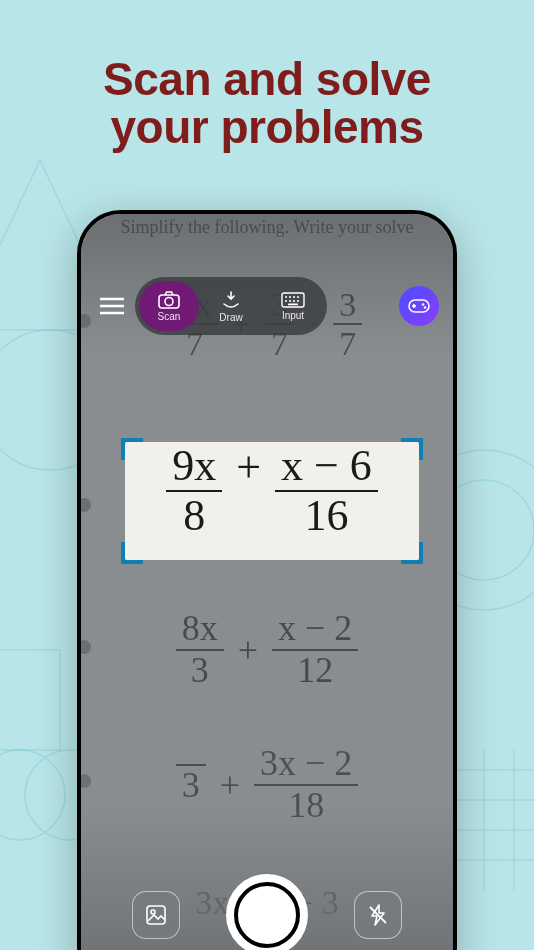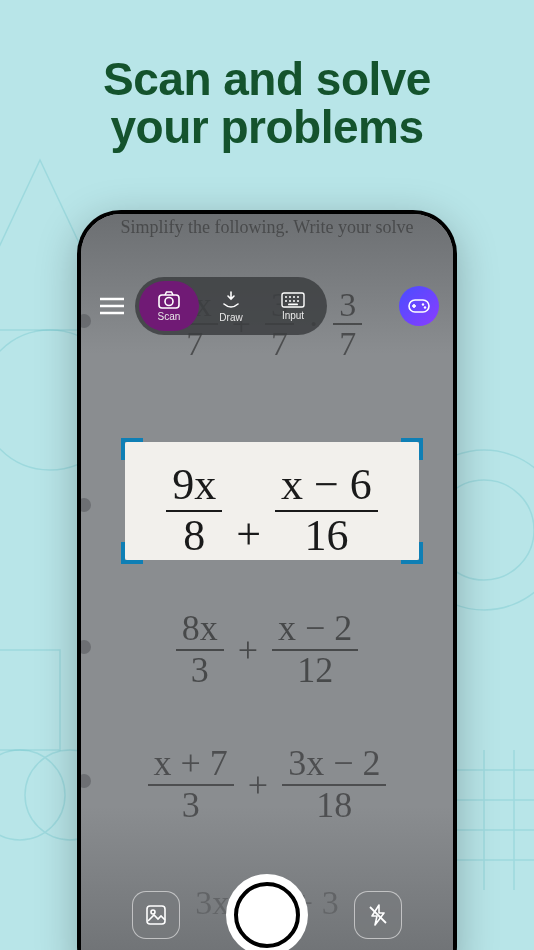--- a/index.html
+++ b/index.html
@@ -13,21 +13,21 @@
   .bg-shapes { position: absolute; inset: 0; overflow: hidden; pointer-events: none; }
   .bg-shapes svg { position: absolute; opacity: 0.25; stroke: #4fb6bf; fill: none; stroke-width: 1.5; }
 
   .headline {
     position: absolute;
     top: 55px; left: 0; right: 0;
     text-align: center;
     font-weight: 800;
     font-size: 46px;
     line-height: 1.05;
-    color: #14532d;
+    color: #7f1d1d;
     letter-spacing: -0.5px;
   }
 
   .phone {
     position: absolute;
     top: 210px;
     left: 50%;
     transform: translateX(-50%);
     width: 380px;
     height: 780px;
@@ -120,21 +120,21 @@
   
   .crop {
     position: absolute;
     top: 228px;
     left: 44px;
     right: 34px;
     height: 118px;
     background: #f2f0ec;
     border-radius: 2px;
     display: flex;
-    align-items: flex-end;
+    align-items: flex-start;
     justify-content: center;
     font-family: "Times New Roman", serif;
     font-size: 44px;
     color: #1a1a1a;
     z-index: 10;
   }
   .crop .corner {
     position: absolute;
     width: 22px; height: 22px;
     border: 4px solid #0f7fb5;
@@ -339,21 +339,20 @@
         <span class="op">+</span>
         <span class="frac">
             <span class="num">x − 2</span>
             <span class="bar"></span>
             <span class="den">12</span>
           </span>
       </div>
 
       <div class="math-row r4">
         <span class="frac">
-            <span class="num">x + 7</span>
             <span class="bar"></span>
             <span class="den">3</span>
           </span>
         <span class="op">+</span>
         <span class="frac">
             <span class="num">3x − 2</span>
             <span class="bar"></span>
             <span class="den">18</span>
           </span>
       </div>

